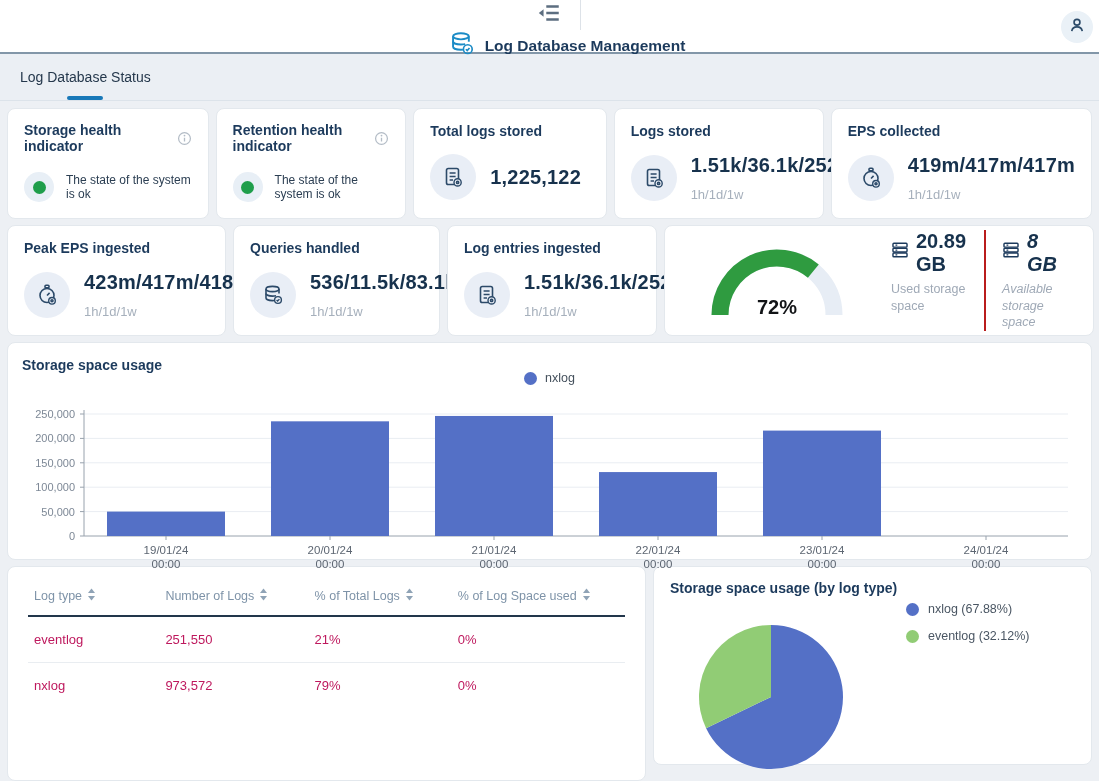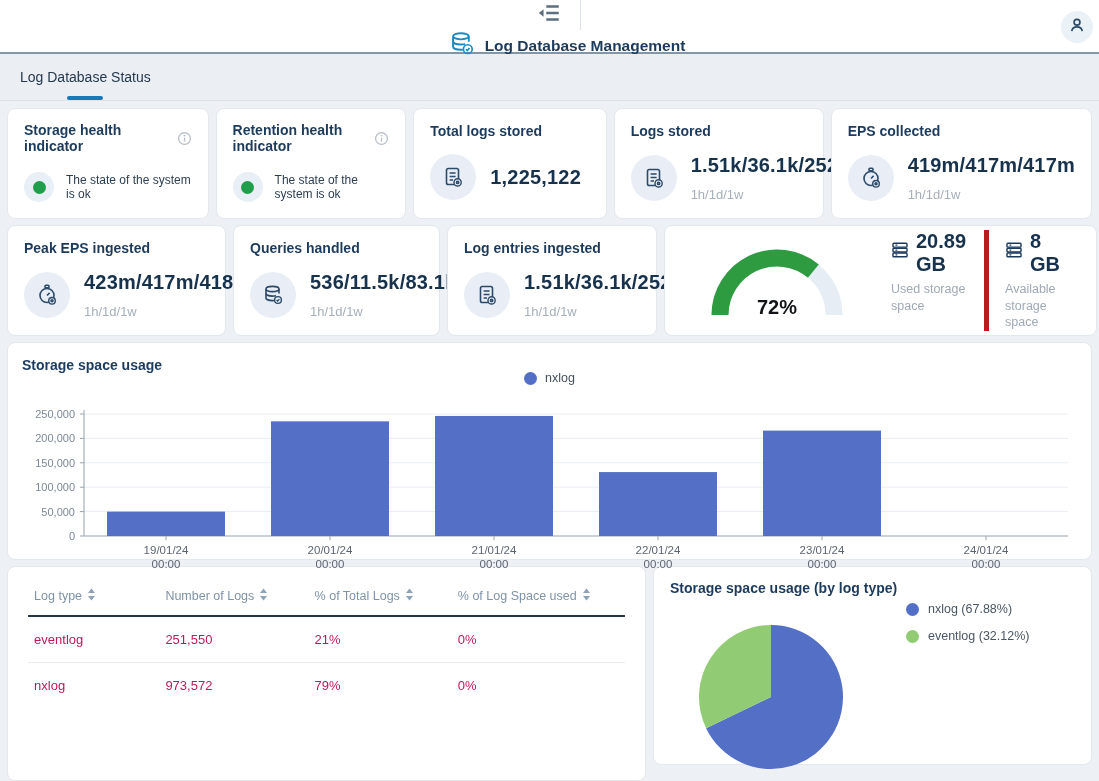--- a/index.html
+++ b/index.html
@@ -38,21 +38,21 @@
   .stat-row { display:flex; align-items:center; gap:14px; margin-top:14px; }
   .icon-circle { width:46px; height:46px; border-radius:50%; background:#e9eef6; display:flex; align-items:center; justify-content:center; flex:none; }
   .stat-value { font-size:20px; font-weight:700; color:#17324d; letter-spacing:0.2px; }
   .stat-period { font-size:13px; color:#a6b0bc; margin-top:10px; }
 
   
   .gauge-card { display:flex; align-items:center; padding:8px 18px !important; }
   .gauge-wrap { width:170px; margin-left:14px; flex:none; }
   .gauge-stats { display:flex; margin-left:24px; flex:1; align-items:flex-start; }
   .gstat { padding:0 18px 0 0; }
-  .gstat + .gstat { border-left:5px solid #b91c1c; padding-left:16px; }
+  .gstat + .gstat { border-left:2px solid #b91c1c; padding-left:16px;font-style:italic; }
   .gstat-value { display:flex; align-items:center; gap:7px; font-size:20px; font-weight:700; color:#17324d; }
   .gstat-label { font-size:12.5px; color:#9fa9b6; margin-top:5px; line-height:1.35; max-width:110px; }
 
   
   .chart-card { height:218px; padding:13px 14px; margin-bottom:6px; position:relative; }
   .bar-legend { position:absolute; top:28px; left:0; right:0; display:flex; justify-content:center; align-items:center; gap:8px; cursor:pointer; }
   .legend-dot { width:13px; height:13px; border-radius:50%; }
   .legend-label { font-size:12.5px; color:#44505c; }
   .bar-chart-holder { margin-top:30px; }
 

